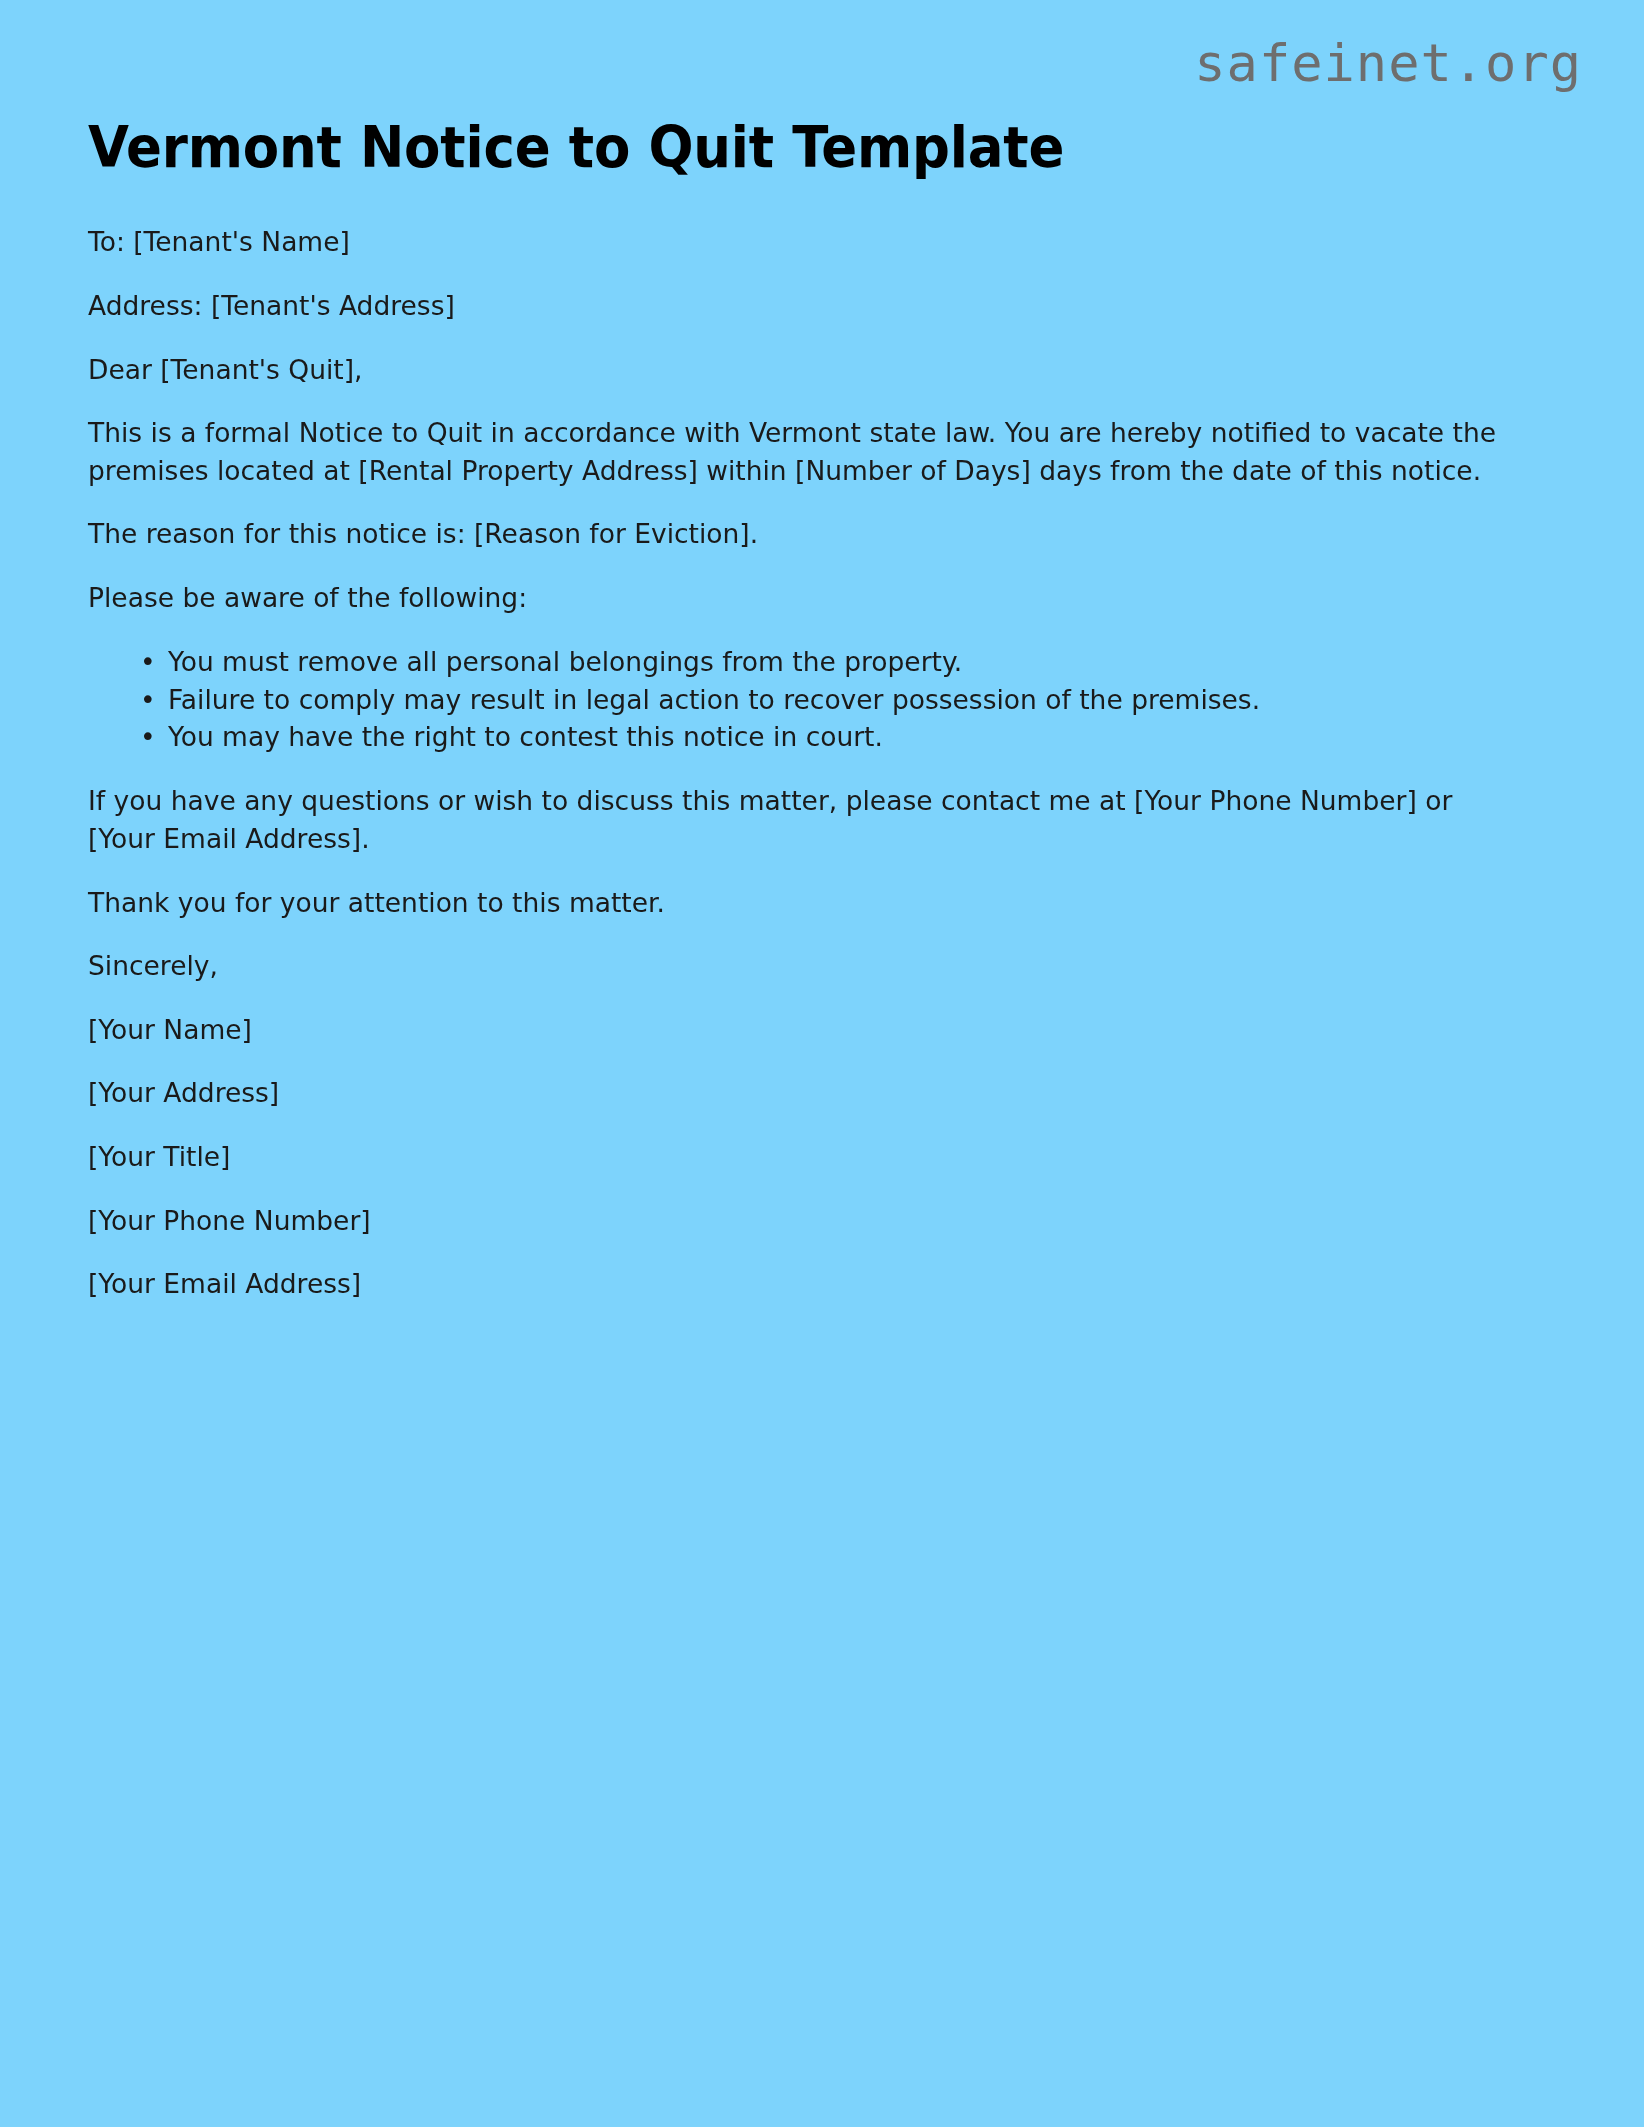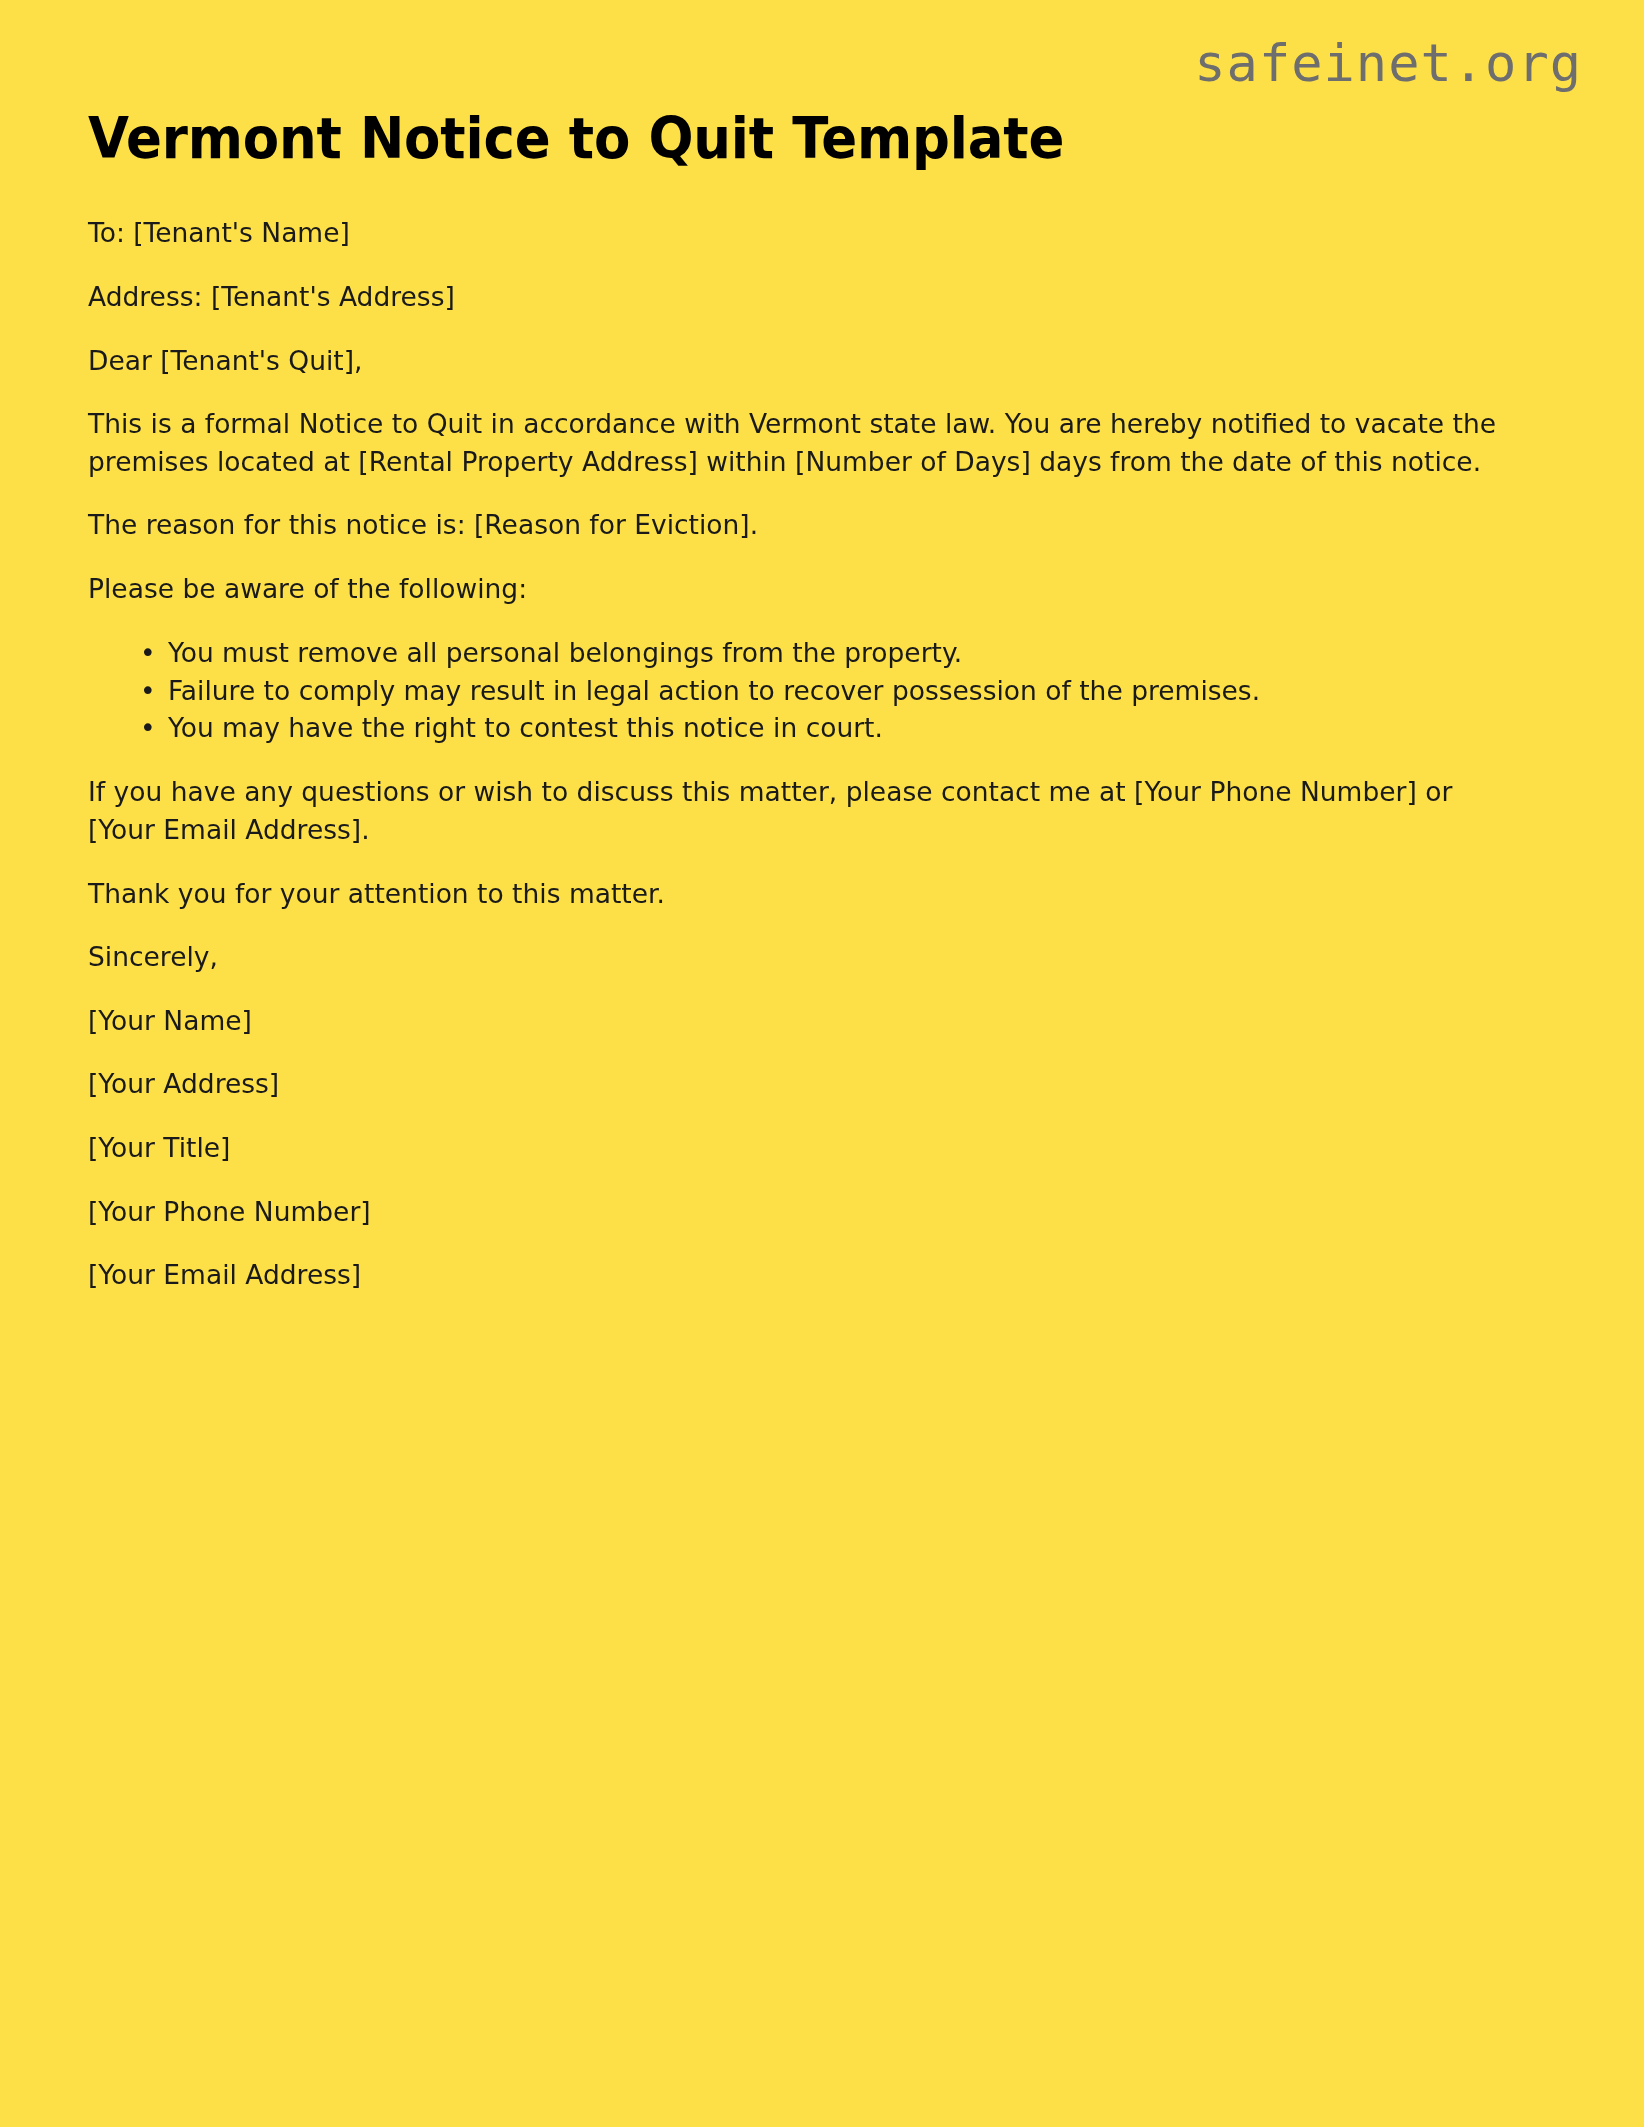--- a/index.html
+++ b/index.html
@@ -13,42 +13,42 @@
     height: 2127px;
     position: relative;
     overflow: hidden;
     font-family: "DejaVu Sans", "Liberation Sans", sans-serif;
     -webkit-font-smoothing: antialiased;
   }
 
   .page {
     position: absolute;
     inset: 0;
-    background: #fde047;
+    background: #7dd3fc;
   }
 
   
   .watermark {
     position: absolute;
     top: 36px;
     right: 62px;
     font-family: "DejaVu Sans Mono", "Liberation Mono", monospace;
     font-size: 52px;
     line-height: 1.05;
     letter-spacing: 1px;
     color: #6e6e6e;
     white-space: nowrap;
     user-select: none;
   }
 
   
   .doc {
     position: absolute;
     left: 88px;
-    top: 105px;
+    top: 114px;
     width: 1445px;
   }
 
   .doc-title {
     font-family: "DejaVu Sans", "Liberation Sans", sans-serif;
     font-weight: 700;
     font-size: 57px;
     line-height: 1.18;
     color: #000000;
     margin: 0 0 42px 0;

